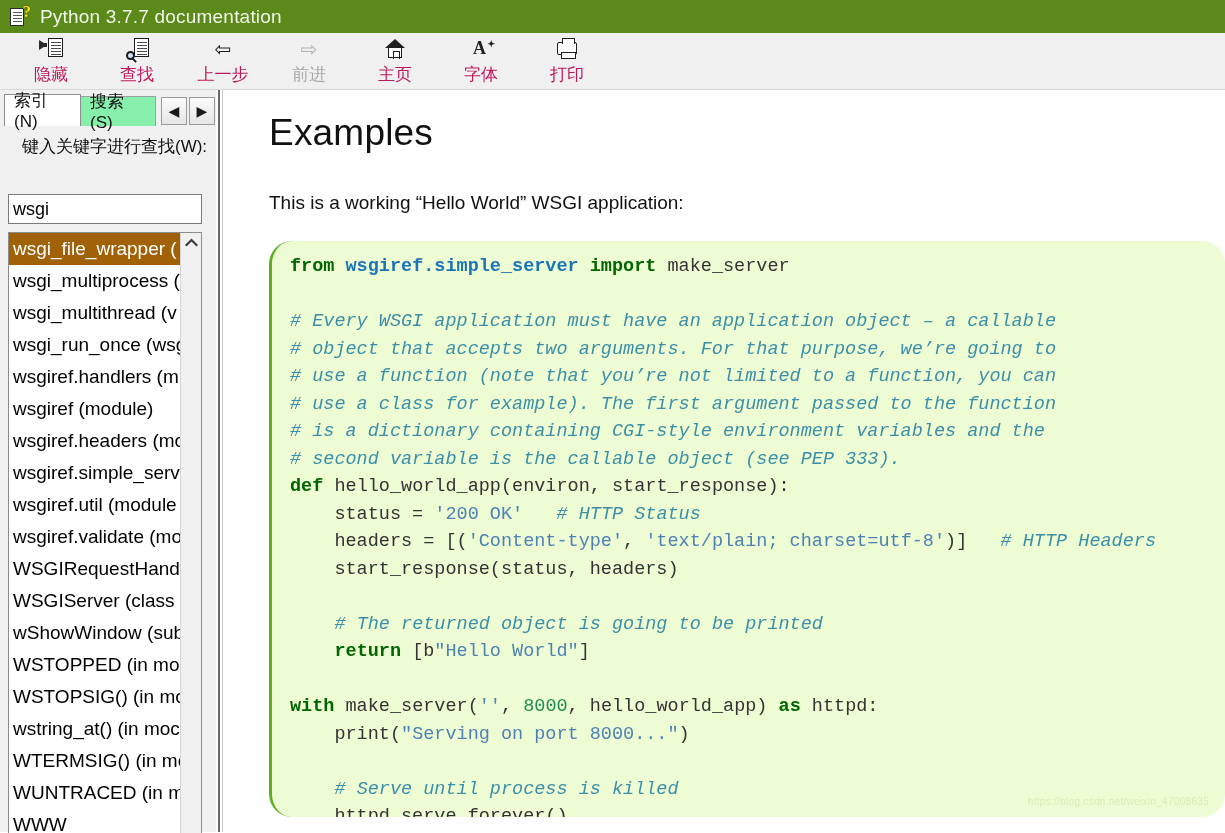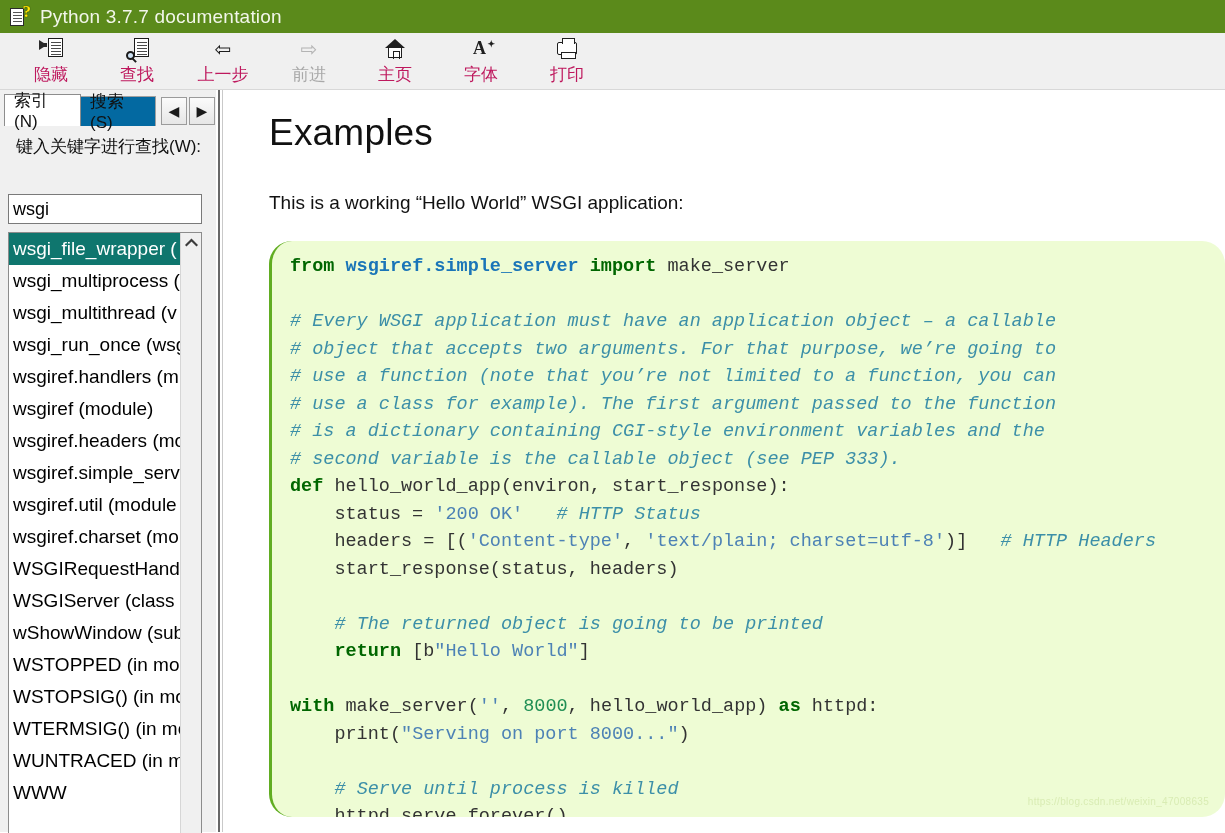--- a/index.html
+++ b/index.html
@@ -201,21 +201,21 @@
     padding-left: 4px;
     padding-top: 4px;
     background: #f0f0f0;
   }
   .tab {
     height: 30px;
     padding: 0 9px;
     font-size: 17px;
     color: #111;
     display: flex; align-items: center;
-    background: #0369a1;
+    background: #86efac;
     border: 1px solid #a0a0a0;
     border-bottom: none;
     margin-right: -1px;
     font-family: "Liberation Sans", sans-serif;
   }
   .tab.active {
     background: #ffffff;
     position: relative;
     z-index: 2;
     height: 32px;
@@ -225,21 +225,21 @@
   .tabarrow {
     width: 26px; height: 28px;
     background: linear-gradient(#fbfbfb,#e6e6e6);
     border: 1px solid #9b9b9b;
     display: flex; align-items: center; justify-content: center;
     font-size: 14px; color: #1a1a1a;
   }
   #search-label {
     font-size: 17px;
     color: #0f0f0f;
-    padding: 9px 0 0 16px;
+    padding: 9px 0 0 22px;
     font-family: "Liberation Sans", sans-serif;
   }
   #search-input {
     position: absolute;
     left: 8px; top: 104px;
     width: 194px; height: 30px;
     border: 1px solid #7a7a7a;
     background: #ffffff;
     font-size: 18px;
     padding: 0 4px;
@@ -265,21 +265,21 @@
   .lrow {
     height: 32px;
     line-height: 32px;
     font-size: 19px;
     padding-left: 4px;
     white-space: nowrap;
     color: #000000;
     font-family: "Liberation Sans", sans-serif;
     overflow: hidden;
   }
-  .lrow.sel { background: #0f766e; color: #ffffff; }
+  .lrow.sel { background: #a16207; color: #ffffff; }
   #list-scroll {
     width: 21px;
     flex: 0 0 21px;
     background: #f0f0f0;
     border-left: 1px solid #d6d6d6;
     position: relative;
   }
   #list-scroll .sb-up {
     height: 19px;
     display: flex; align-items: center; justify-content: center;
@@ -464,26 +464,27 @@
       <div id="list">
           <div class="lrow sel">wsgi_file_wrapper (</div>
           <div class="lrow">wsgi_multiprocess (</div>
           <div class="lrow">wsgi_multithread (v</div>
           <div class="lrow">wsgi_run_once (wsg</div>
           <div class="lrow">wsgiref.handlers (m</div>
           <div class="lrow">wsgiref (module)</div>
           <div class="lrow">wsgiref.headers (mo</div>
           <div class="lrow">wsgiref.simple_serv</div>
           <div class="lrow">wsgiref.util (module</div>
-          <div class="lrow">wsgiref.charset (mo</div>
+          <div class="lrow">wsgiref.validate (mo</div>
           <div class="lrow">WSGIRequestHandl</div>
           <div class="lrow">WSGIServer (class in</div>
           <div class="lrow">wShowWindow (sub</div>
           <div class="lrow">WSTOPPED (in moc</div>
           <div class="lrow">WSTOPSIG() (in mo</div>
+          <div class="lrow">wstring_at() (in moc</div>
           <div class="lrow">WTERMSIG() (in mc</div>
           <div class="lrow">WUNTRACED (in m</div>
           <div class="lrow">WWW</div>
         </div>
       <div id="list-scroll">
         <div class="sb-up">
           <svg width="13" height="9" viewBox="0 0 13 9">
             <path d="M1.5 7 L6.5 2 L11.5 7" stroke="#3c3c3c" stroke-width="2.2" fill="none" stroke-linecap="square"></path>
           </svg>
         </div>

